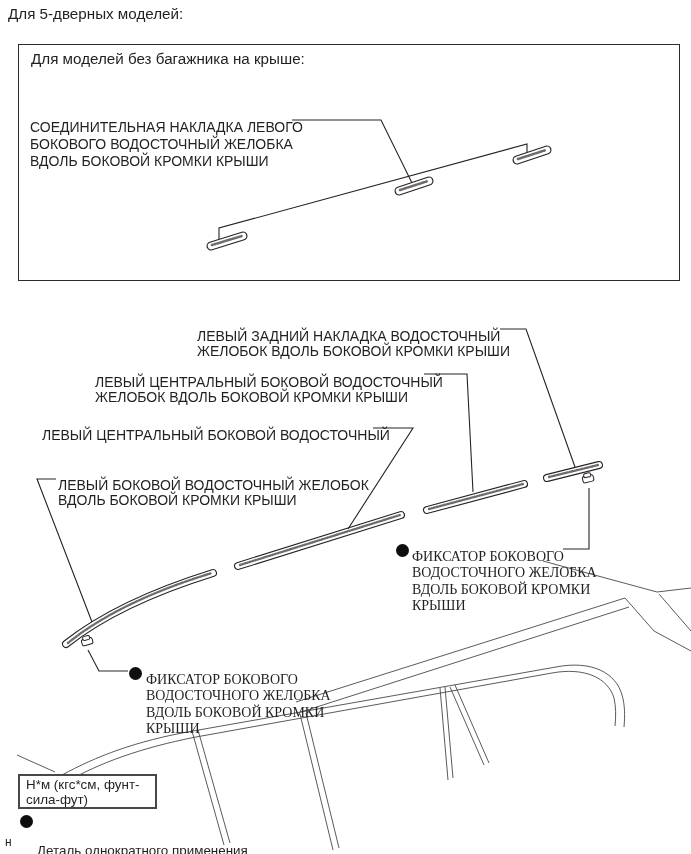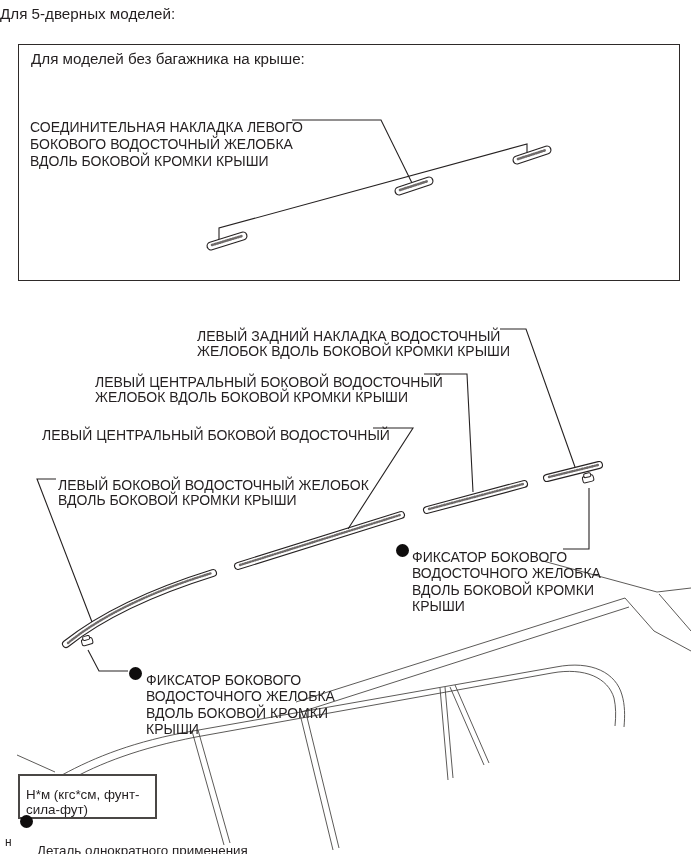--- a/index.html
+++ b/index.html
@@ -5,29 +5,29 @@
   html,body{margin:0;padding:0;background:#fff;}
   .canvas{
     position:relative;width:691px;height:854px;background:#ffffff;
     font-family:"Liberation Sans", sans-serif;color:#231f20;overflow:hidden;
   }
   svg.artwork{position:absolute;left:0;top:0;z-index:1;}
   .txt{position:absolute;z-index:2;white-space:nowrap;}
   .h-title{font-size:15.2px;}
   .part-label{font-size:14px;line-height:15.2px;margin-top:8px;}
   .part-label.wide{line-height:17px;}
-  .part-label.fix{line-height:16.4px;}
+  .part-label.fix{line-height:16.4px;font-family:Liberation Serif, serif;}
   .frame-box{
     position:absolute;left:18px;top:44px;width:660px;height:235px;
     border:1.5px solid #2e2a29;z-index:0;background:#fff;
   }
   .torque-box{
     position:absolute;left:18px;top:774px;width:129px;height:30px;
     border:2px solid #4a4745;z-index:2;background:#fff;
-    font-size:13.4px;line-height:15px;padding:11px 0 0 6px;white-space:nowrap;
+    font-size:13.4px;line-height:15px;padding:1px 0 0 6px;white-space:nowrap;
   }
   .legend-desc{font-size:13.4px;line-height:16px;}
   .legend-desc .ind{margin-left:8px;}
   .legend-text{font-size:13.4px;}
   .bullet{
     position:absolute;width:13px;height:13px;border-radius:50%;
     background:#0f0d0d;z-index:2;
   }
   .footer-char{font-size:12px;}
 </style>
@@ -114,21 +114,21 @@
     <g stroke="#262222" stroke-width="1.1" fill="none">
       <path d="M500,329 H526 L575,467"></path>
       <path d="M424,374 H467 L473,492"></path>
       <path d="M373,428 H413 L348,529"></path>
       <path d="M56,479 H37 L92,622"></path>
       <path d="M88,650 L99,671 H128"></path>
       <path d="M563,549 H589 V488"></path>
     </g>
   </svg>
 
-  <div class="txt h-title" style="left:0;top:5px;">Для 5-дверных моделей:</div>
+  <div class="txt h-title" style="left:8px;top:5px;">Для 5-дверных моделей:</div>
 
   <div class="txt h-title" style="left:31px;top:50px;">Для моделей без багажника на крыше:</div>
 
   <div class="txt part-label wide" style="left:30px;top:111px;">
     <div>СОЕДИНИТЕЛЬНАЯ НАКЛАДКА ЛЕВОГО</div>
     <div>БОКОВОГО ВОДОСТОЧНЫЙ ЖЕЛОБКА</div>
     <div>ВДОЛЬ БОКОВОЙ КРОМКИ КРЫШИ</div>
   </div>
 
   <div class="txt part-label" style="left:197px;top:321px;">

